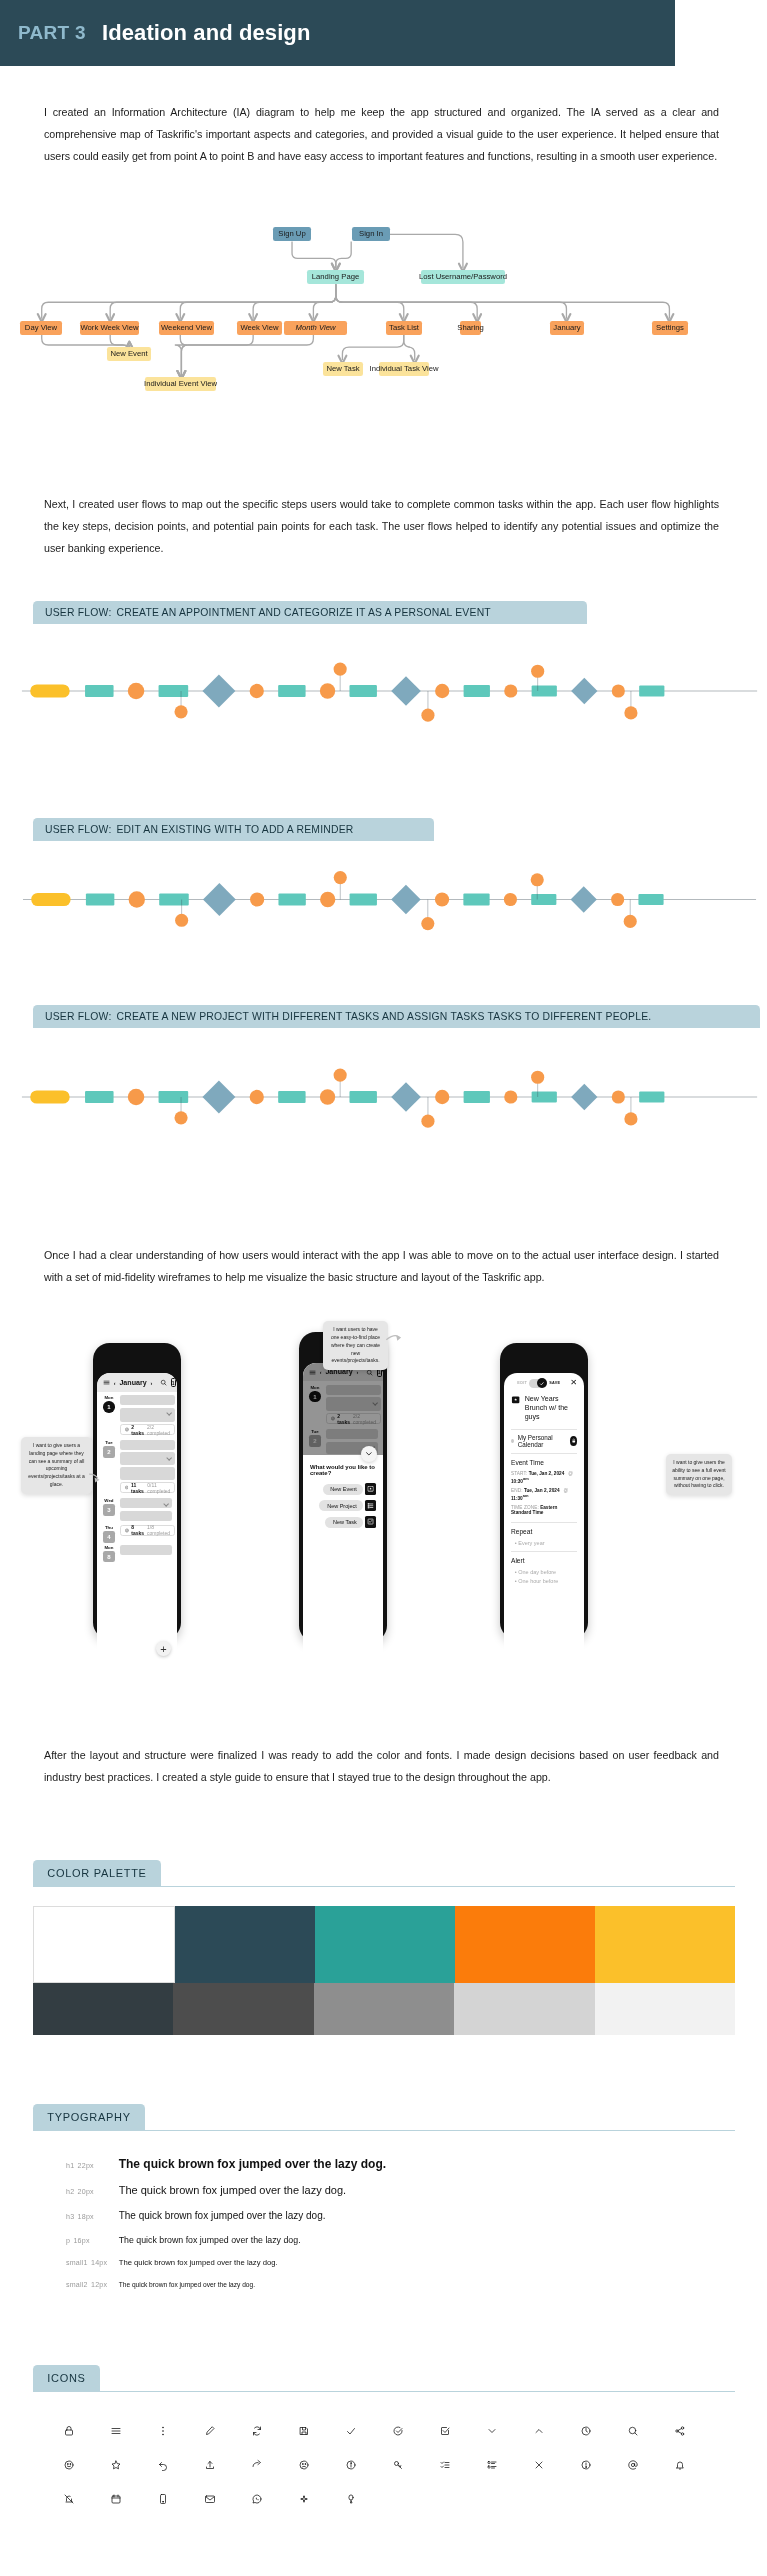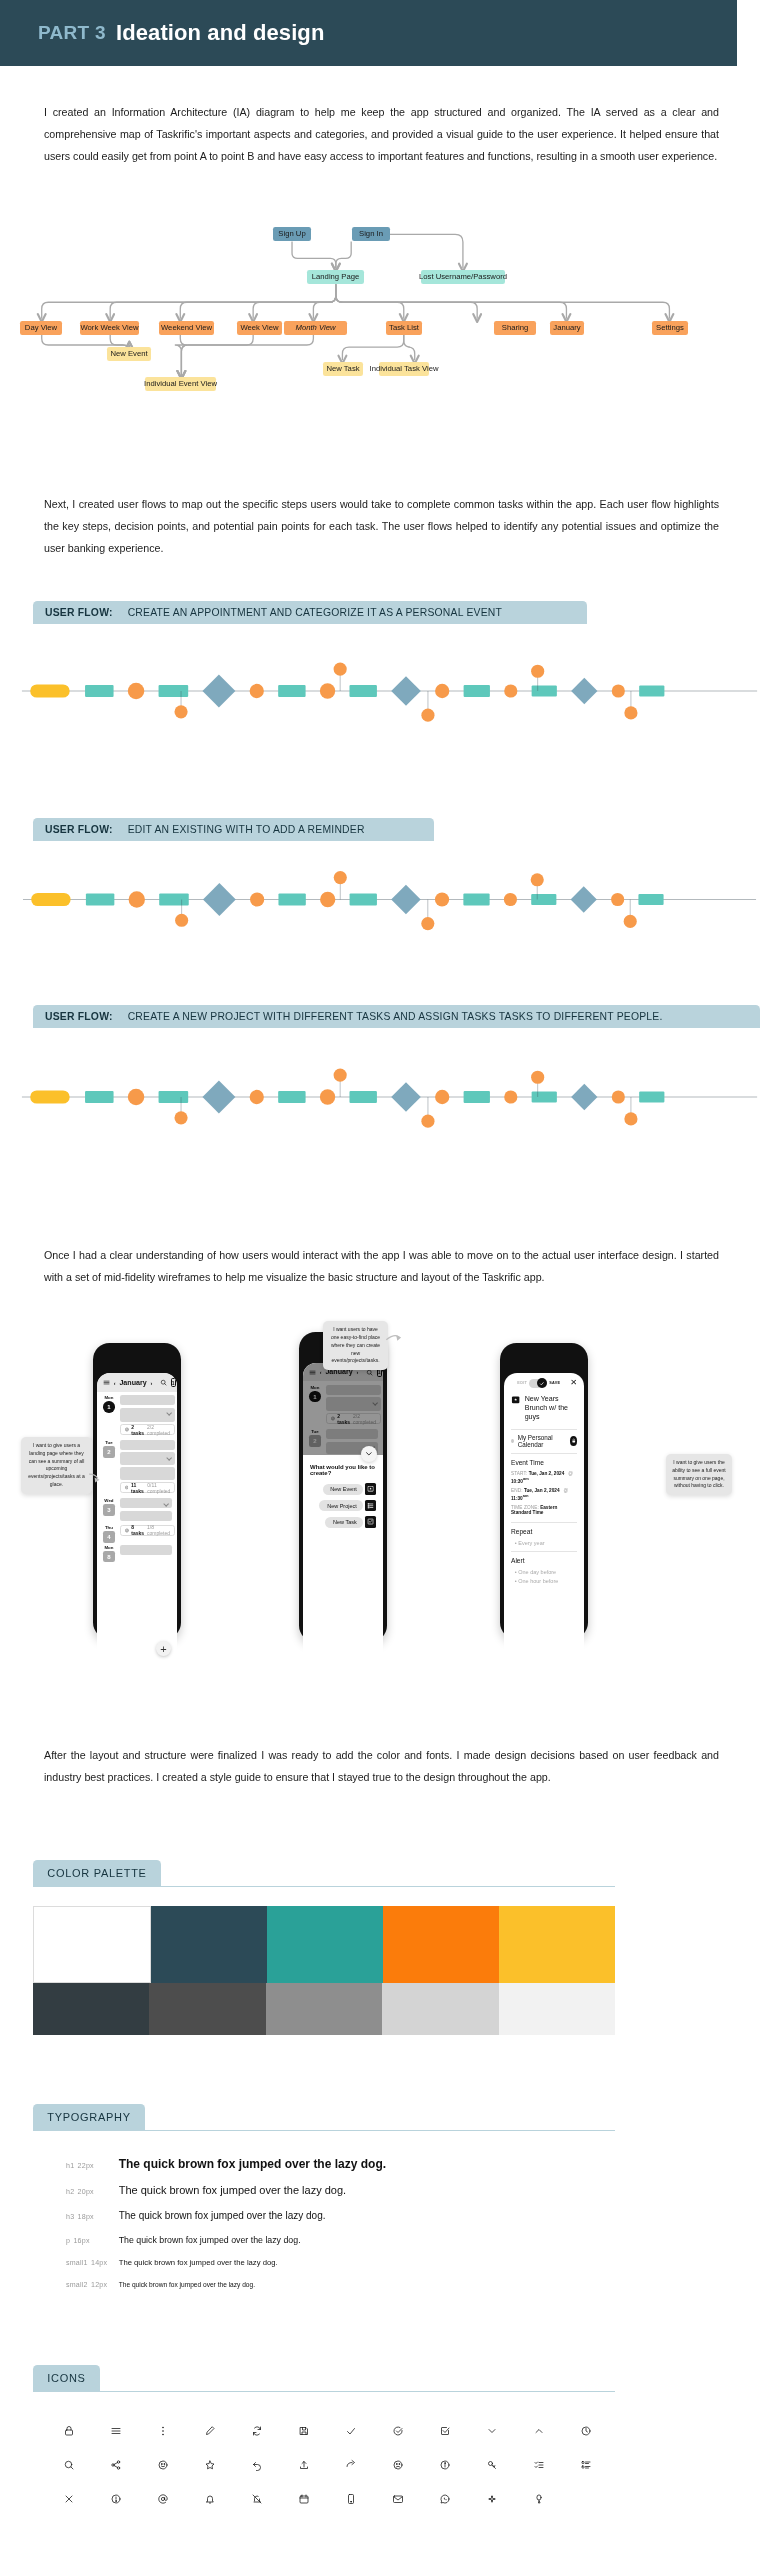--- a/index.html
+++ b/index.html
@@ -6,25 +6,25 @@
   html, body {
     width: 767px;
     background: #ffffff;
     font-family: "Liberation Sans", sans-serif;
     color: #1a1a1a;
   }
   body { width: 767px; height: 2576px; position: relative; overflow: hidden; }
 
   
   .part-header {
-    position: absolute; left: 0; top: 0; width: 737px; height: 66px;
+    position: absolute; left: 0; top: 0; width: 675px; height: 66px;
     background: #2c4a57;
     border-bottom-right-radius: 0;
-    display: flex; align-items: center; gap: 10px;
-    padding-left: 38px;
+    display: flex; align-items: center; gap: 16px;
+    padding-left: 18px;
   }
   .part-label {
     color: #8fb9cc; font-size: 19px; font-weight: 700; letter-spacing: 0.3px;
   }
   .part-title {
     color: #ffffff; font-size: 22px; font-weight: 700; letter-spacing: 0.1px;
   }
 
   
   .para {
@@ -50,21 +50,21 @@
   .ia-yellow { background: #fbe39b; }
   .ia-svg { position: absolute; left: 0; top: 0; }
 
   
   .banner {
     position: absolute; left: 33px; height: 23px;
     background: #b9d3dc; border-radius: 4.4px 4.4px 0 0;
     display: flex; align-items: center; padding: 0 12px;
     font-size: 10.4px; letter-spacing: 0.2px; color: #16343f;
   }
-  .banner .b-strong { font-weight: 700; margin-right: 15px; }
+  .banner .b-strong { font-weight: 400; margin-right: 5px; }
   .banner .b-rest { font-weight: 400; }
 
   
   .flow-strip { position: absolute; left: 0; width: 767px; overflow: hidden; }
   .flow-svg { display: block; }
 
   
   .wireframes { position: absolute; left: 0; top: 1317px; width: 767px; height: 351px; }
   .phone {
     position: absolute; background: #111; border-radius: 16.5px;
@@ -171,21 +171,21 @@
   .ev-line .at { color: #9a9a9a; margin: 0 2.7px; }
   .ev-bullet { font-size: 5.5px; color: #aaa; margin-bottom: 3.3px; padding-left: 3.8px; }
 
   .callout {
     position: absolute; background: #e6e6e6; border-radius: 5px; padding: 5px 6px;
     font-size: 5px; line-height: 1.55; color: #1a1a1a; text-align: center;
     box-shadow: 0 1.1px 4.4px rgba(0,0,0,.12);
   }
 
   
-  .sg-section { position: absolute; left: 33px; width: 582px; }
+  .sg-section { position: absolute; left: 33px; width: 702px; }
   .sg-head {
     display: inline-flex; align-items: center; height: 26px; background: #b9d3dc;
     border-radius: 4.4px 4.4px 0 0; padding: 0 14.3px; font-size: 11px; color: #16343f;
     letter-spacing: 0.7px;
   }
   .sg-rule { height: 0.5px; background: #b9d3dc; width: 100%; }
 
   .swatch-row { display: flex; gap: 0; }
   .swatch { height: 77px; flex: 1; }
   .swatch.bordered { border: 0.5px solid #dcdcdc; }
@@ -242,21 +242,21 @@
 <div class="ia-node ia-blue" style="left: 273px; top: 8.2px; width: 38px;">Sign Up</div>
     <div class="ia-node ia-blue" style="left: 352px; top: 8.2px; width: 38px;">Sign In</div>
     <div class="ia-node ia-mint" style="left: 307px; top: 51px; width: 57px;">Landing Page</div>
     <div class="ia-node ia-mint" style="left: 421px; top: 51px; width: 84px;">Lost Username/Password</div>
     <div class="ia-node ia-orange" style="left: 20px; top: 102px; width: 42px;">Day View</div>
     <div class="ia-node ia-orange" style="left: 80px; top: 102px; width: 59px;">Work Week View</div>
     <div class="ia-node ia-orange" style="left: 159px; top: 102px; width: 55px;">Weekend View</div>
     <div class="ia-node ia-orange" style="left: 237px; top: 102px; width: 45px;">Week View</div>
     <div class="ia-node ia-orange" style="left: 284px; top: 102px; width: 63px; font-style: italic;">Month View</div>
     <div class="ia-node ia-orange" style="left: 386px; top: 102px; width: 36px;">Task List</div>
-    <div class="ia-node ia-orange" style="left: 460px; top: 102px; width: 42px; margin-left: 34px;">Sharing</div>
+    <div class="ia-node ia-orange" style="left: 460px; top: 102px; width: 21px;">Sharing</div>
     <div class="ia-node ia-orange" style="left: 550px; top: 102px; width: 34px;">January</div>
     <div class="ia-node ia-orange" style="left: 652px; top: 102px; width: 36px;">Settings</div>
     <div class="ia-node ia-yellow" style="left: 323px; top: 143px; width: 40px;">New Task</div>
     <div class="ia-node ia-yellow" style="left: 379px; top: 143px; width: 50px;">Individual Task View</div>
     <div class="ia-node ia-yellow" style="left: 107px; top: 128px; width: 44px;">New Event</div>
     <div class="ia-node ia-yellow" style="left: 145px; top: 158px; width: 71px;">Individual Event View</div>
   </div>
 
 <p class="para p2">Next, I created user flows to map out the specific steps users would take to complete common tasks within the app. Each user flow highlights the key steps, decision points, and potential pain points for each task. The user flows helped to identify any potential issues and optimize the user banking experience.</p>
 

